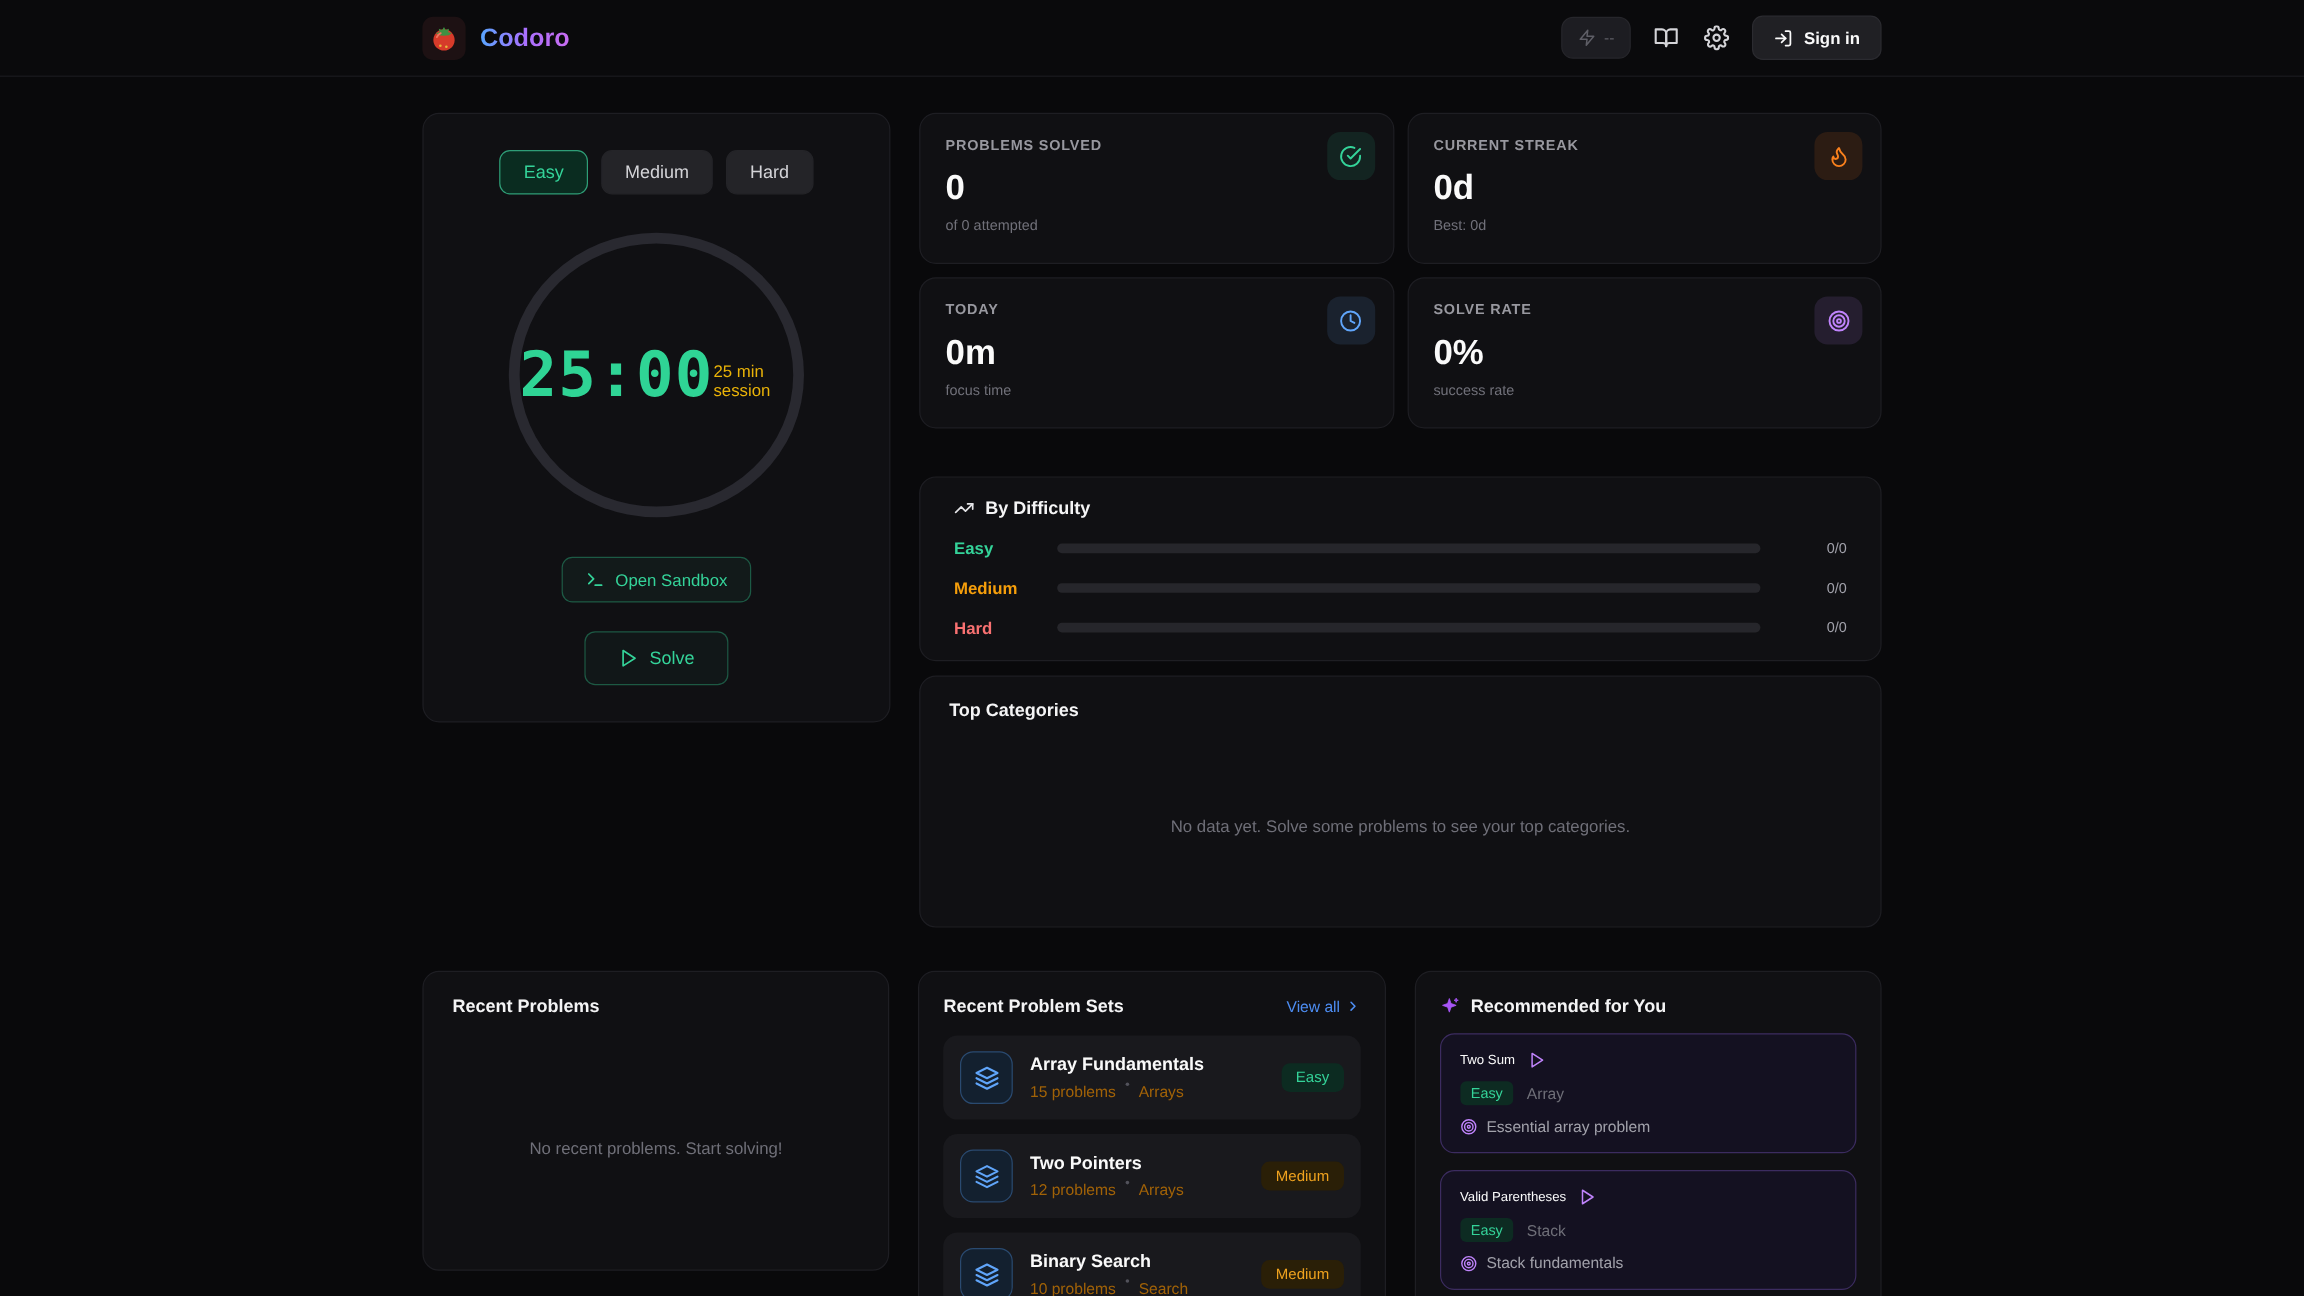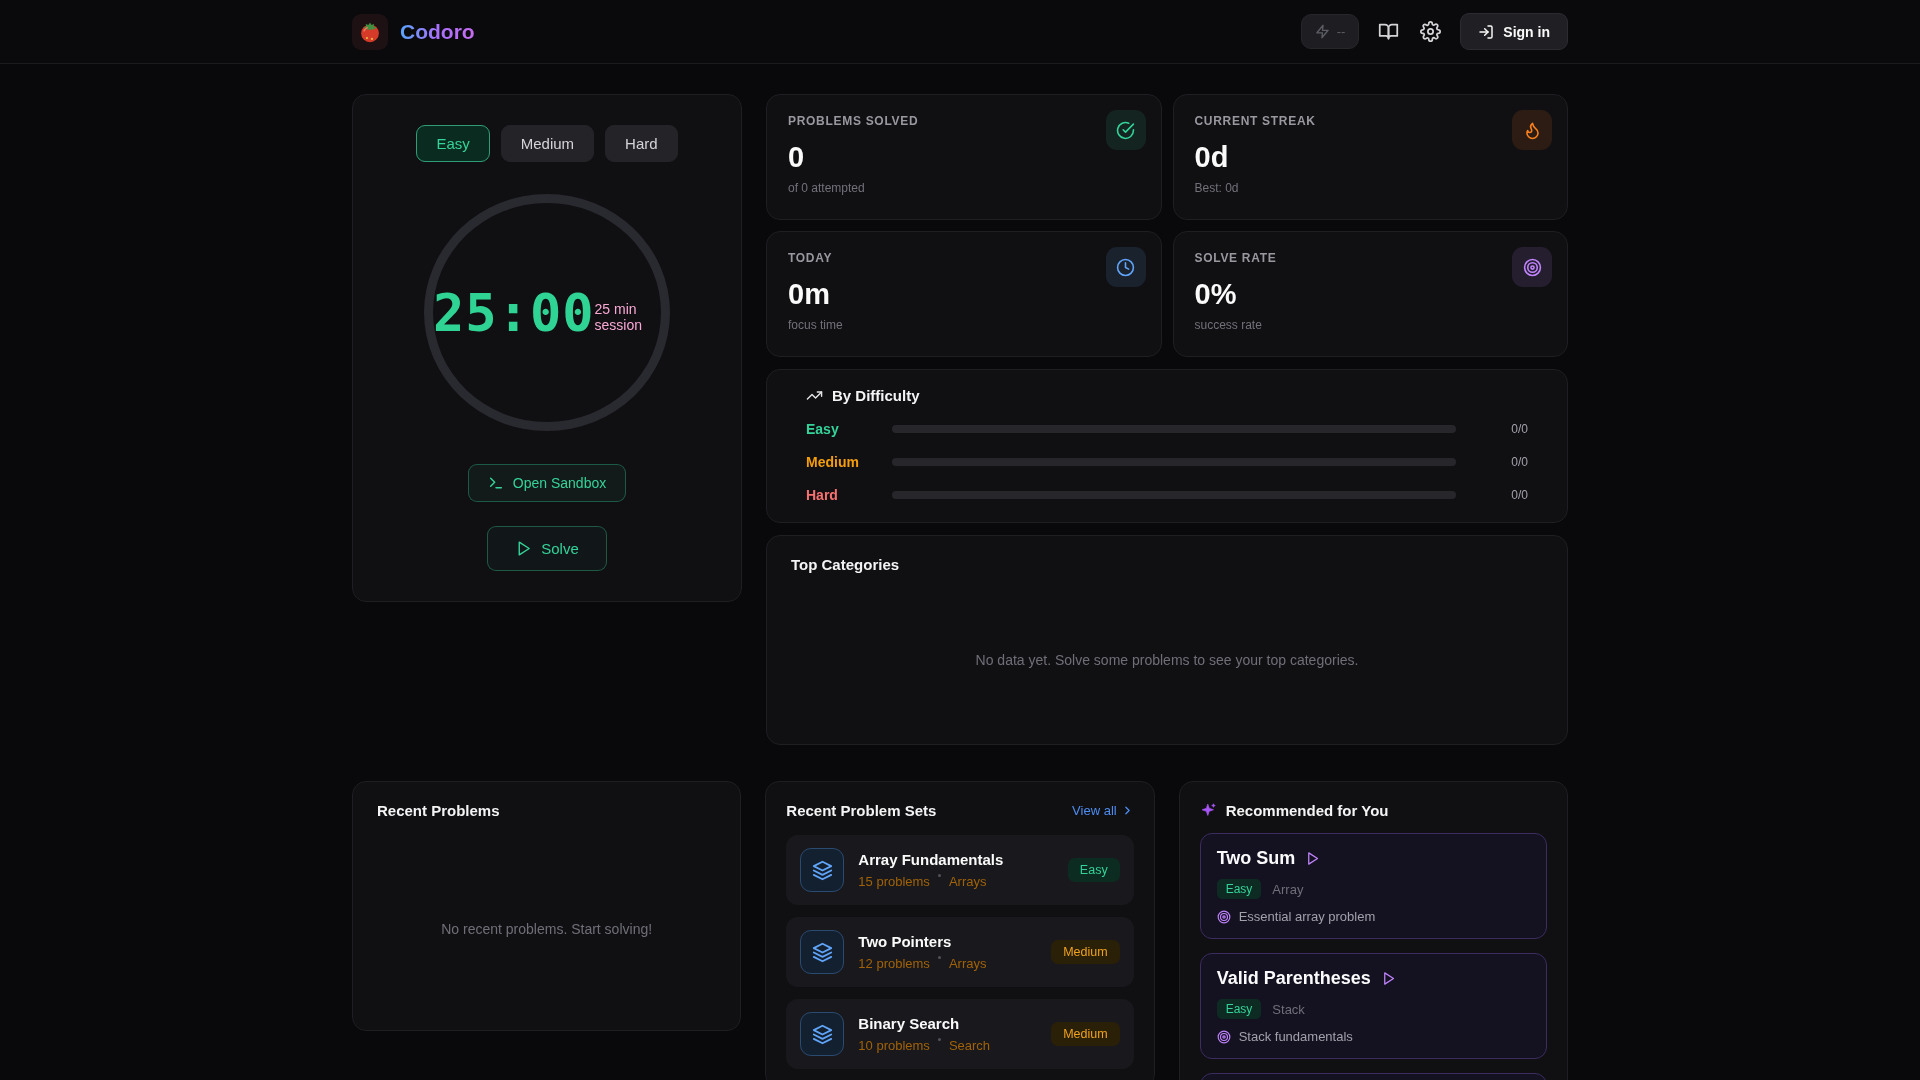--- a/index.html
+++ b/index.html
@@ -31,38 +31,38 @@
   .top-grid { display:grid; grid-template-columns:390px 1fr; gap:24px; align-items:start; }
   .card { background:#101013; border:1px solid #1e1e23; border-radius:14px; }
 
   
   .timer-card { height:508px; padding:30px 24px; display:flex; flex-direction:column; align-items:center; }
   .difficulty-toggle { display:flex; gap:11px; }
   .diff-btn { padding:9px 19px; border-radius:9px; font-size:15px; background:#242428; color:#d4d4d8; border:1px solid #242428; }
   .diff-btn.active { background:#0a2c20; color:#34d399; border:1px solid #2f9e77; }
   .timer-ring { width:246px; height:246px; border-radius:50%; border:9px solid #292930; margin-top:32px; display:flex; flex-direction:row; align-items:center; justify-content:center; }
   .timer-time { font-family:"DejaVu Sans Mono","Liberation Mono",monospace; font-weight:bold; font-size:52px; color:#2fd495; letter-spacing:1px; }
-  .timer-sub { font-size:14px; color:#f9a8d4; margin-top:8px; }
+  .timer-sub { font-size:14px; color:#eab308; margin-top:8px; }
   .sandbox-btn { margin-top:33px; display:flex; align-items:center; gap:9px; padding:10px 19px; border-radius:9px; border:1px solid rgba(52,211,153,.35); background:rgba(52,211,153,.05); color:#34d399; font-size:14px; }
   .start-btn { margin-top:24px; display:flex; align-items:center; gap:9px; padding:13px 27px; border-radius:9px; border:1px solid rgba(52,211,153,.35); background:rgba(52,211,153,.04); color:#34d399; font-size:15px; }
 
   
   .right-col { display:flex; flex-direction:column; gap:12px; }
   .stats-grid { display:grid; grid-template-columns:1fr 1fr; gap:11px; }
   .stat-card { position:relative; height:126px; padding:19px 21px; }
   .stat-label { font-size:12px; font-weight:bold; letter-spacing:.7px; color:#98989f; }
   .stat-value { font-size:29px; font-weight:bold; margin-top:13px; }
   .stat-sub { font-size:12px; color:#71717a; margin-top:7px; }
   .stat-icon { position:absolute; top:15px; right:15px; width:40px; height:40px; border-radius:11px; display:flex; align-items:center; justify-content:center; }
   .tint-green  { background:rgba(52,211,153,.10); color:#34d399; }
   .tint-orange { background:rgba(249,115,22,.12); color:#f9801d; }
   .tint-blue   { background:rgba(96,165,250,.12); color:#60a5fa; }
   .tint-purple { background:rgba(192,132,252,.12); color:#c084fc; }
 
-  .difficulty-card { padding:17px 39px 19px; }
+  .difficulty-card { padding:17px 28px 19px;margin-top:28px; }
   .panel-head { display:flex; align-items:center; gap:9px; font-size:15px; font-weight:bold; color:#f4f4f5; }
   .dif-row { display:grid; grid-template-columns:70px 1fr 56px; align-items:center; gap:16px; margin-top:17px; }
   .dif-label { font-size:14px; font-weight:bold; }
   .dif-label.easy { color:#34d399; } .dif-label.medium { color:#f59e0b; } .dif-label.hard { color:#f87171; }
   .dif-track { height:8px; border-radius:99px; background:#26262b; overflow:hidden; }
   .dif-fill { height:100%; width:0%; background:#34d399; }
   .dif-value { font-size:12px; color:#a1a1aa; text-align:right; }
 
   .categories-card { height:210px; padding:20px 24px; position:relative; }
   .empty-msg { position:absolute; left:0; right:0; top:56%; text-align:center; font-size:14px; color:#6f6f78; }
@@ -83,21 +83,21 @@
   .set-sub { display:flex; align-items:flex-start; gap:8px; font-size:13px; color:#a16207; margin-top:6px; }
   .dot { width:3px; height:3px; border-radius:50%; background:#52525b; }
   .badge { font-size:12.5px; padding:5px 12px; border-radius:7px; flex:none; }
   .badge.easy { background:#0c2b21; color:#34d399; }
   .badge.medium { background:#2a1f07; color:#efa21e; }
 
   .rec-card { padding:20px 20px 18px; }
   .rec-list { display:flex; flex-direction:column; gap:14px; margin-top:14px; }
   .rec-item { border:1px solid #3c2c60; background:#141121; border-radius:12px; padding:14px 16px; cursor:pointer; }
   .rec-title-row { display:flex; align-items:center; gap:10px; }
-  .rec-name { font-size:18px; font-weight:bold; }
+  .rec-name { font-size:11px; font-weight:normal; }
   .rec-meta { display:flex; align-items:center; gap:11px; margin-top:10px; }
   .mini-badge { font-size:12px; padding:3px 9px; border-radius:5px; background:#0d2b22; color:#34d399; }
   .rec-cat { font-size:13px; color:#6f6f78; }
   .rec-note { display:flex; align-items:center; gap:8px; margin-top:10px; font-size:13px; color:#a1a1aa; }
   .rec-item.sliver { height:24px; padding:0; }
 </style>
 </head>
 <body>
 
 <header class="navbar">

